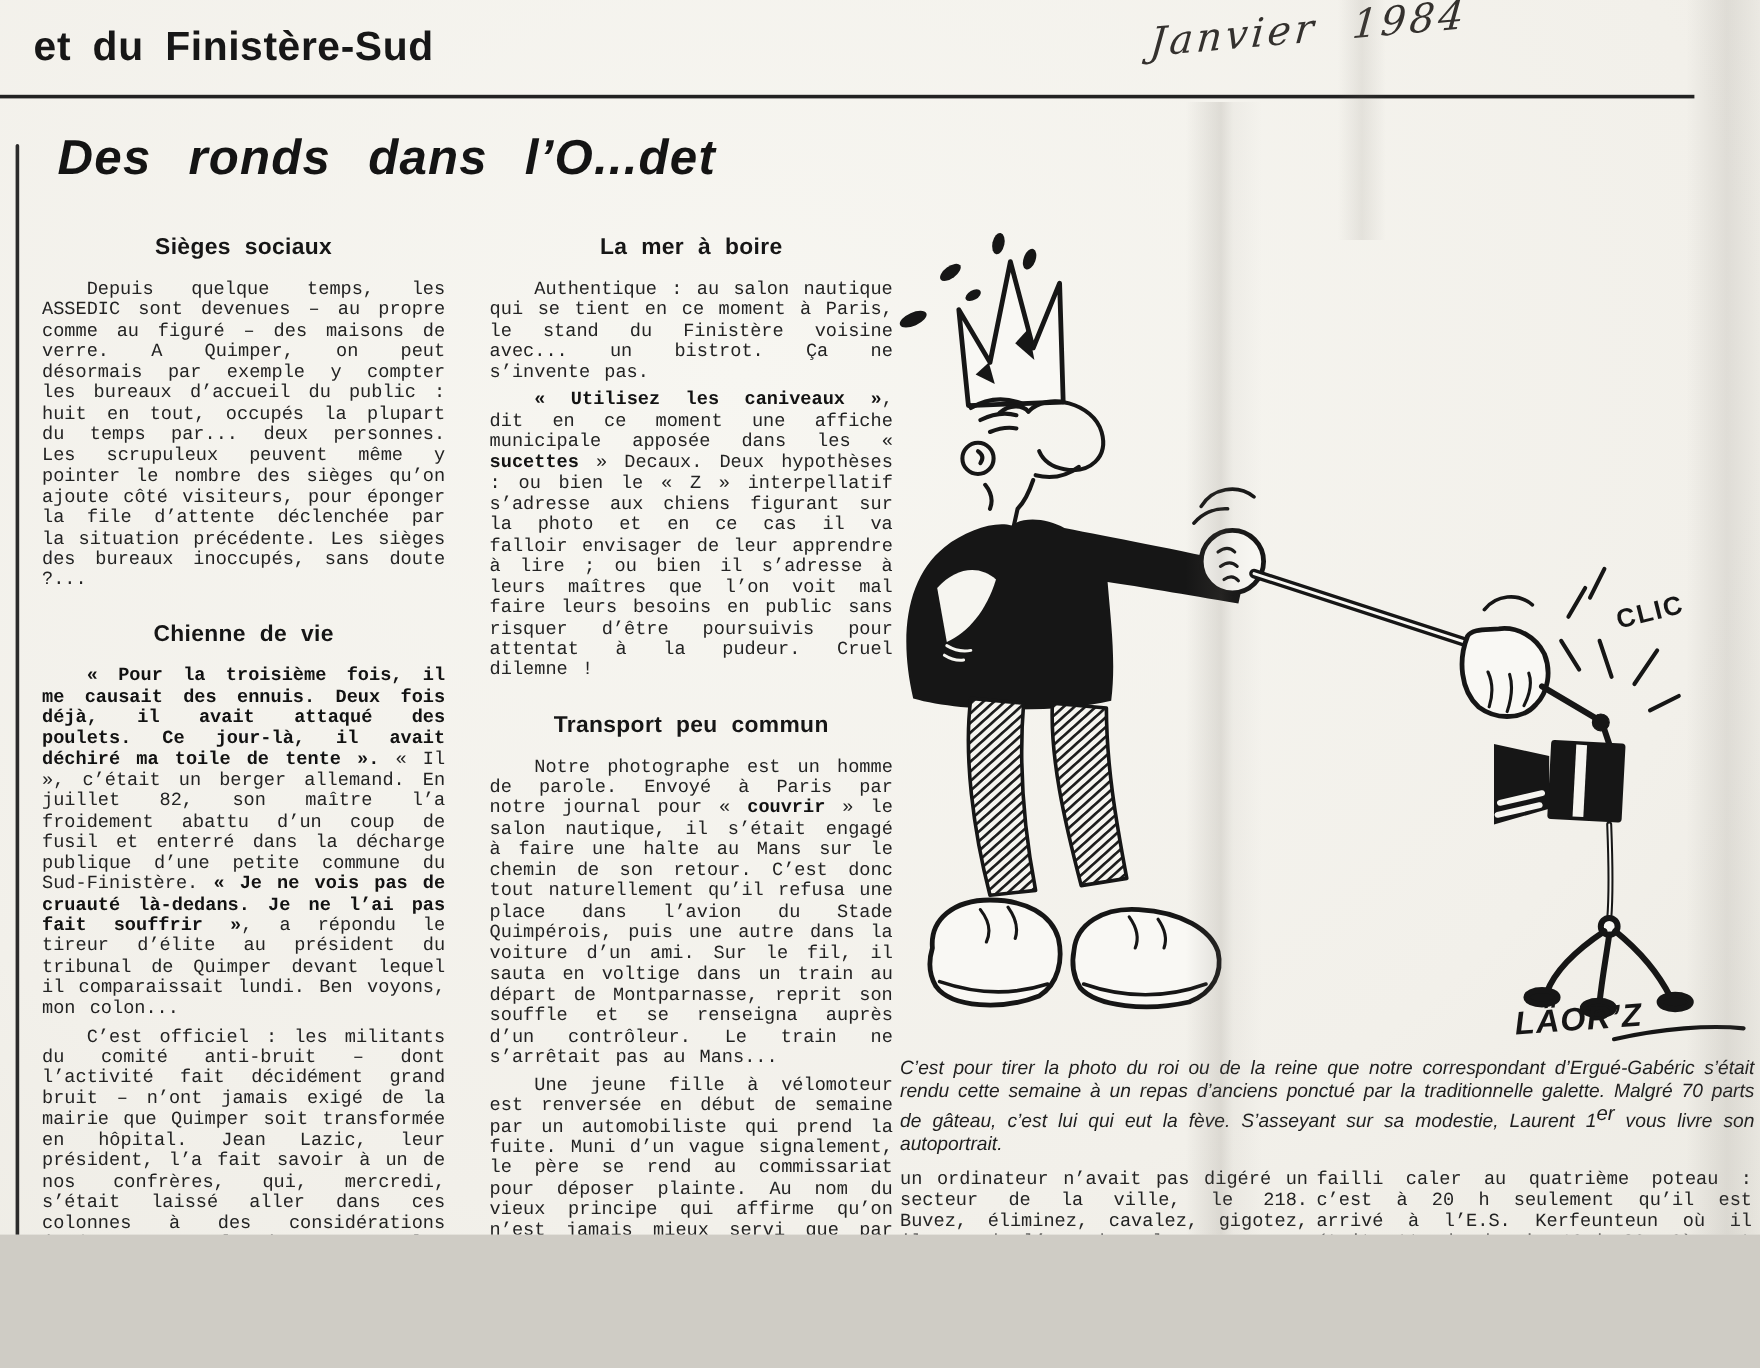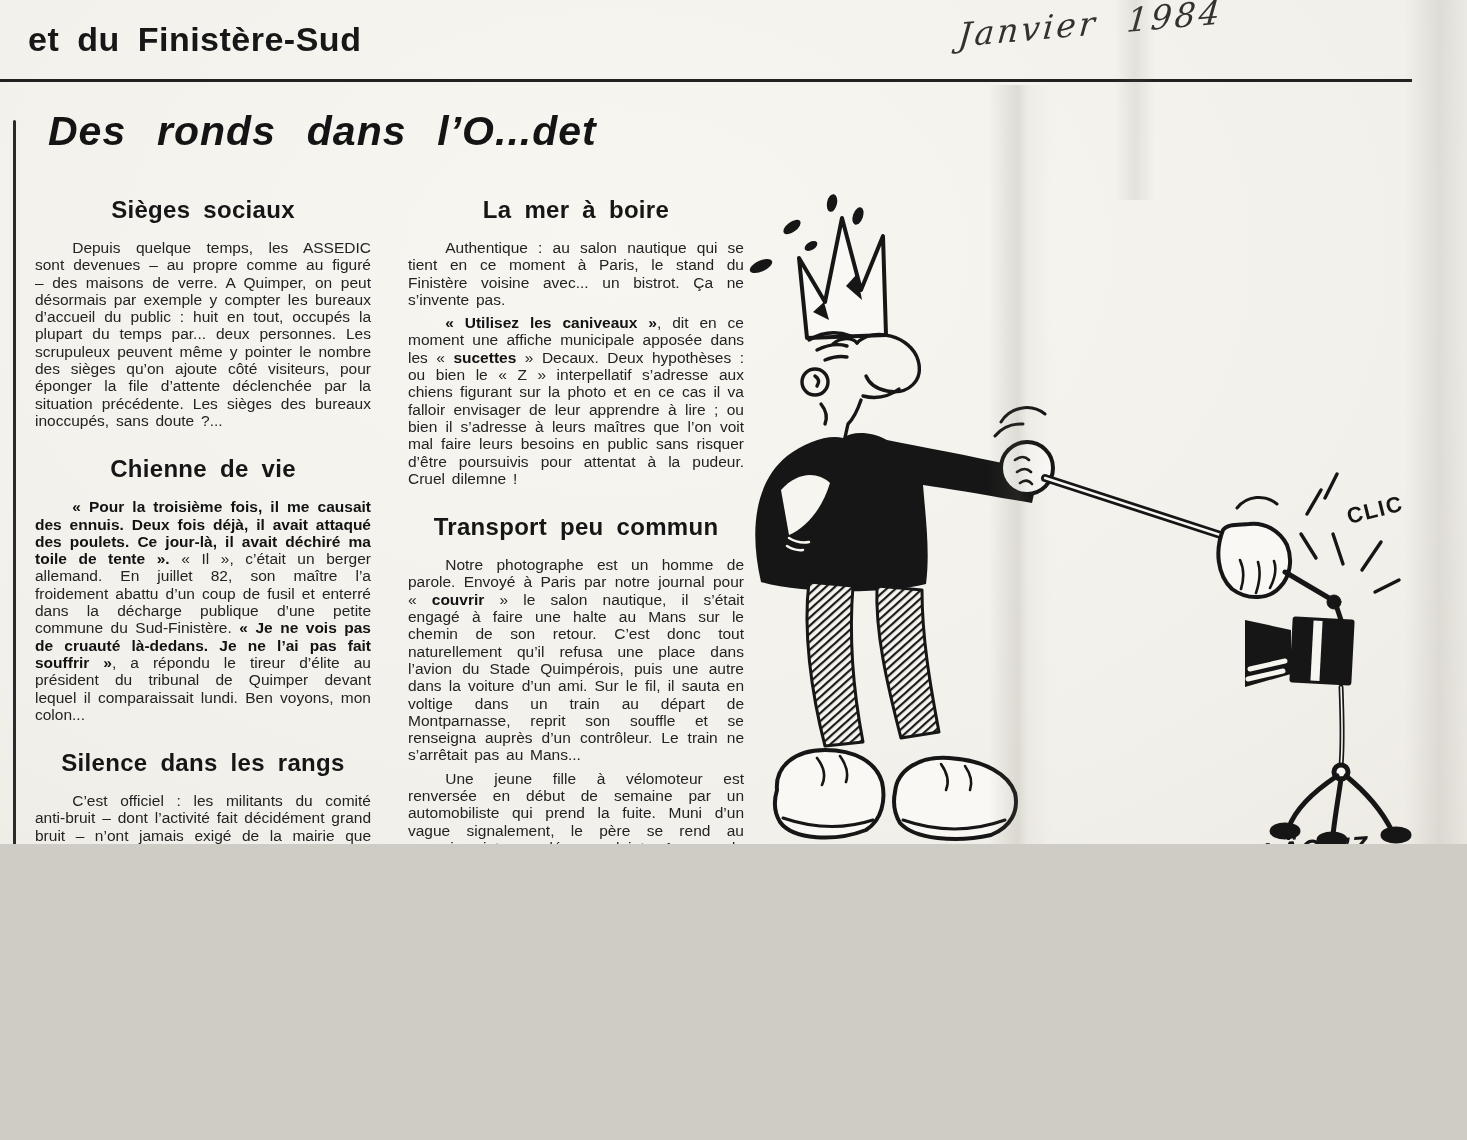--- a/index.html
+++ b/index.html
@@ -1,17 +1,17 @@
 <!DOCTYPE html>
 <html><head>
 <meta charset="utf-8">
 <style>
   html,body{margin:0;padding:0;background:#cfccc5;}
   #page{
-    position:relative;width:1467px;height:844px;overflow:hidden;
+    position:relative;width:1467px;height:1029px;overflow:hidden;
     background:radial-gradient(ellipse at 42% 30%, #f7f6f1 0%, #f2f0ea 70%, #edebe4 100%);
     font-family:"Liberation Sans", sans-serif;color:#242424;
   }
   .abs{position:absolute;}
   
   .masthead{left:28px;top:20px;font-size:34px;font-weight:bold;color:#171717;letter-spacing:.5px;word-spacing:8px;}
   .handwritten{
     left:958px;top:4px;font-family:"DejaVu Serif", serif;font-style:italic;font-size:33px;color:#34312e;
     transform:rotate(-5deg) skewX(-10deg);letter-spacing:3px;word-spacing:16px;
   }
@@ -19,24 +19,24 @@
   .leftrule{left:13px;top:120px;width:3px;height:1014px;background:#2b2b2b;border-radius:2px;}
   
   .headline{left:48px;top:108px;font-size:41px;font-weight:bold;font-style:italic;color:#141414;
     letter-spacing:1px;word-spacing:.45em;white-space:nowrap;}
   
   .col{position:absolute;text-align:justify;}
   .col1{left:35px;top:196px;width:336px;}
   .col2{left:408px;top:196px;width:336px;}
   .col3{left:750px;top:975px;width:340px;height:163px;overflow:hidden;}
   .col4{left:1097px;top:975px;width:363px;height:163px;overflow:hidden;}
-  .sh{font-size:24px;font-weight:bold;color:#161616;text-align:center;margin:26px 0 15px 0;
+  .sh{font-size:19px;font-weight:bold;color:#161616;text-align:center;margin:26px 0 15px 0;
       letter-spacing:.3px;word-spacing:6px;}
   .sh.first{margin-top:0;}
-  .bt{font-size:15.5px;line-height:17.3px;margin:0 0 6px 0;color:#232323;word-spacing:2.5px;}
+  .bt{font-size:15.5px;line-height:17.3px;margin:0 0 6px 0;color:#232323;word-spacing:2.5px;font-family:Liberation Mono, monospace;}
   .ind{text-indent:2.4em;}
   .bt b{color:#121212;}
   
   .caption{left:750px;top:882px;width:712px;font-size:16px;line-height:18.5px;font-style:italic;
     color:#1e1e1e;text-align:justify;word-spacing:2px;}
   .caption sup{font-size:17px;}
   
   .cartoon{left:745px;top:190px;width:715px;height:680px;}
   
   .fold1{left:988px;top:85px;width:64px;height:1055px;pointer-events:none;
@@ -56,21 +56,20 @@
   <div class="abs toprule"></div>
   <div class="abs leftrule"></div>
 
   <div class="abs headline">Des ronds dans l’O...det</div>
 
   <div class="col col1">
     <h3 class="sh first">Sièges sociaux</h3>
     <p class="bt ind">Depuis quelque temps, les ASSEDIC sont devenues – au propre comme au figuré – des maisons de verre. A Quimper, on peut désormais par exemple y compter les bureaux d’accueil du public : huit en tout, occupés la plupart du temps par... deux personnes. Les scrupuleux peuvent même y pointer le nombre des sièges qu’on ajoute côté visiteurs, pour éponger la file d’attente déclenchée par la situation précédente. Les sièges des bureaux inoccupés, sans doute ?...</p>
     <h3 class="sh">Chienne de vie</h3>
     <p class="bt ind"><b>« Pour la troisième fois, il me causait des ennuis. Deux fois déjà, il avait attaqué des poulets. Ce jour-là, il avait déchiré ma toile de tente ».</b><span> « Il », c’était un berger allemand. En juillet 82, son maître l’a froidement abattu d’un coup de fusil et enterré dans la décharge publique d’une petite commune du Sud-Finistère. </span><b>« Je ne vois pas de cruauté là-dedans. Je ne l’ai pas fait souffrir »</b><span>, a répondu le tireur d’élite au président du tribunal de Quimper devant lequel il comparaissait lundi. Ben voyons, mon colon...</span></p>
-    <h3 class="sh">Silence dans les rangs</h3>
     <p class="bt ind">C’est officiel : les militants du comité anti-bruit – dont l’activité fait décidément grand bruit – n’ont jamais exigé de la mairie que Quimper soit transformée en hôpital. Jean Lazic, leur président, l’a fait savoir à un de nos confrères, qui, mercredi, s’était laissé aller dans ces colonnes à des considérations jugées trop alarmistes sur les dangers du couvre-feu considéré comme un des beaux-arts. Cette position va rassurer les malentendants qui s’obstineraient à faire la sourde oreille. Elle ne consolera pas ceux qui – pour découvrir Bill Deraime, Delahaye and co – devront ce soir émigrer de Kerfeunteun à Douarnenez. En silence, évidemment...</p>
   </div>
 
   <div class="col col2">
     <h3 class="sh first">La mer à boire</h3>
     <p class="bt ind">Authentique : au salon nautique qui se tient en ce moment à Paris, le stand du Finistère voisine avec... un bistrot. Ça ne s’invente pas.</p>
     <p class="bt ind"><b>« Utilisez les caniveaux »</b><span>, dit en ce moment une affiche municipale apposée dans les « </span><b>sucettes</b><span> » Decaux. Deux hypothèses : ou bien le « Z » interpellatif s’adresse aux chiens figurant sur la photo et en ce cas il va falloir envisager de leur apprendre à lire ; ou bien il s’adresse à leurs maîtres que l’on voit mal faire leurs besoins en public sans risquer d’être poursuivis pour attentat à la pudeur. Cruel dilemne !</span></p>
     <h3 class="sh">Transport peu commun</h3>
     <p class="bt ind"><span>Notre photographe est un homme de parole. Envoyé à Paris par notre journal pour « </span><b>couvrir</b><span> » le salon nautique, il s’était engagé à faire une halte au Mans sur le chemin de son retour. C’est donc tout naturellement qu’il refusa une place dans l’avion du Stade Quimpérois, puis une autre dans la voiture d’un ami. Sur le fil, il sauta en voltige dans un train au départ de Montparnasse, reprit son souffle et se renseigna auprès d’un contrôleur. Le train ne s’arrêtait pas au Mans...</span></p>
     <p class="bt ind">Une jeune fille à vélomoteur est renversée en début de semaine par un automobiliste qui prend la fuite. Muni d’un vague signalement, le père se rend au commissariat pour déposer plainte. Au nom du vieux principe qui affirme qu’on n’est jamais mieux servi que par soi-même, il se met parallèlement à quadriller méthodiquement le quartier où s’est déroulé l’incident. Résultat de l’enquête : le père a retrouvé la voiture-fantôme avant les policiers. Bon prince, il a même retiré sa plainte.</p>

